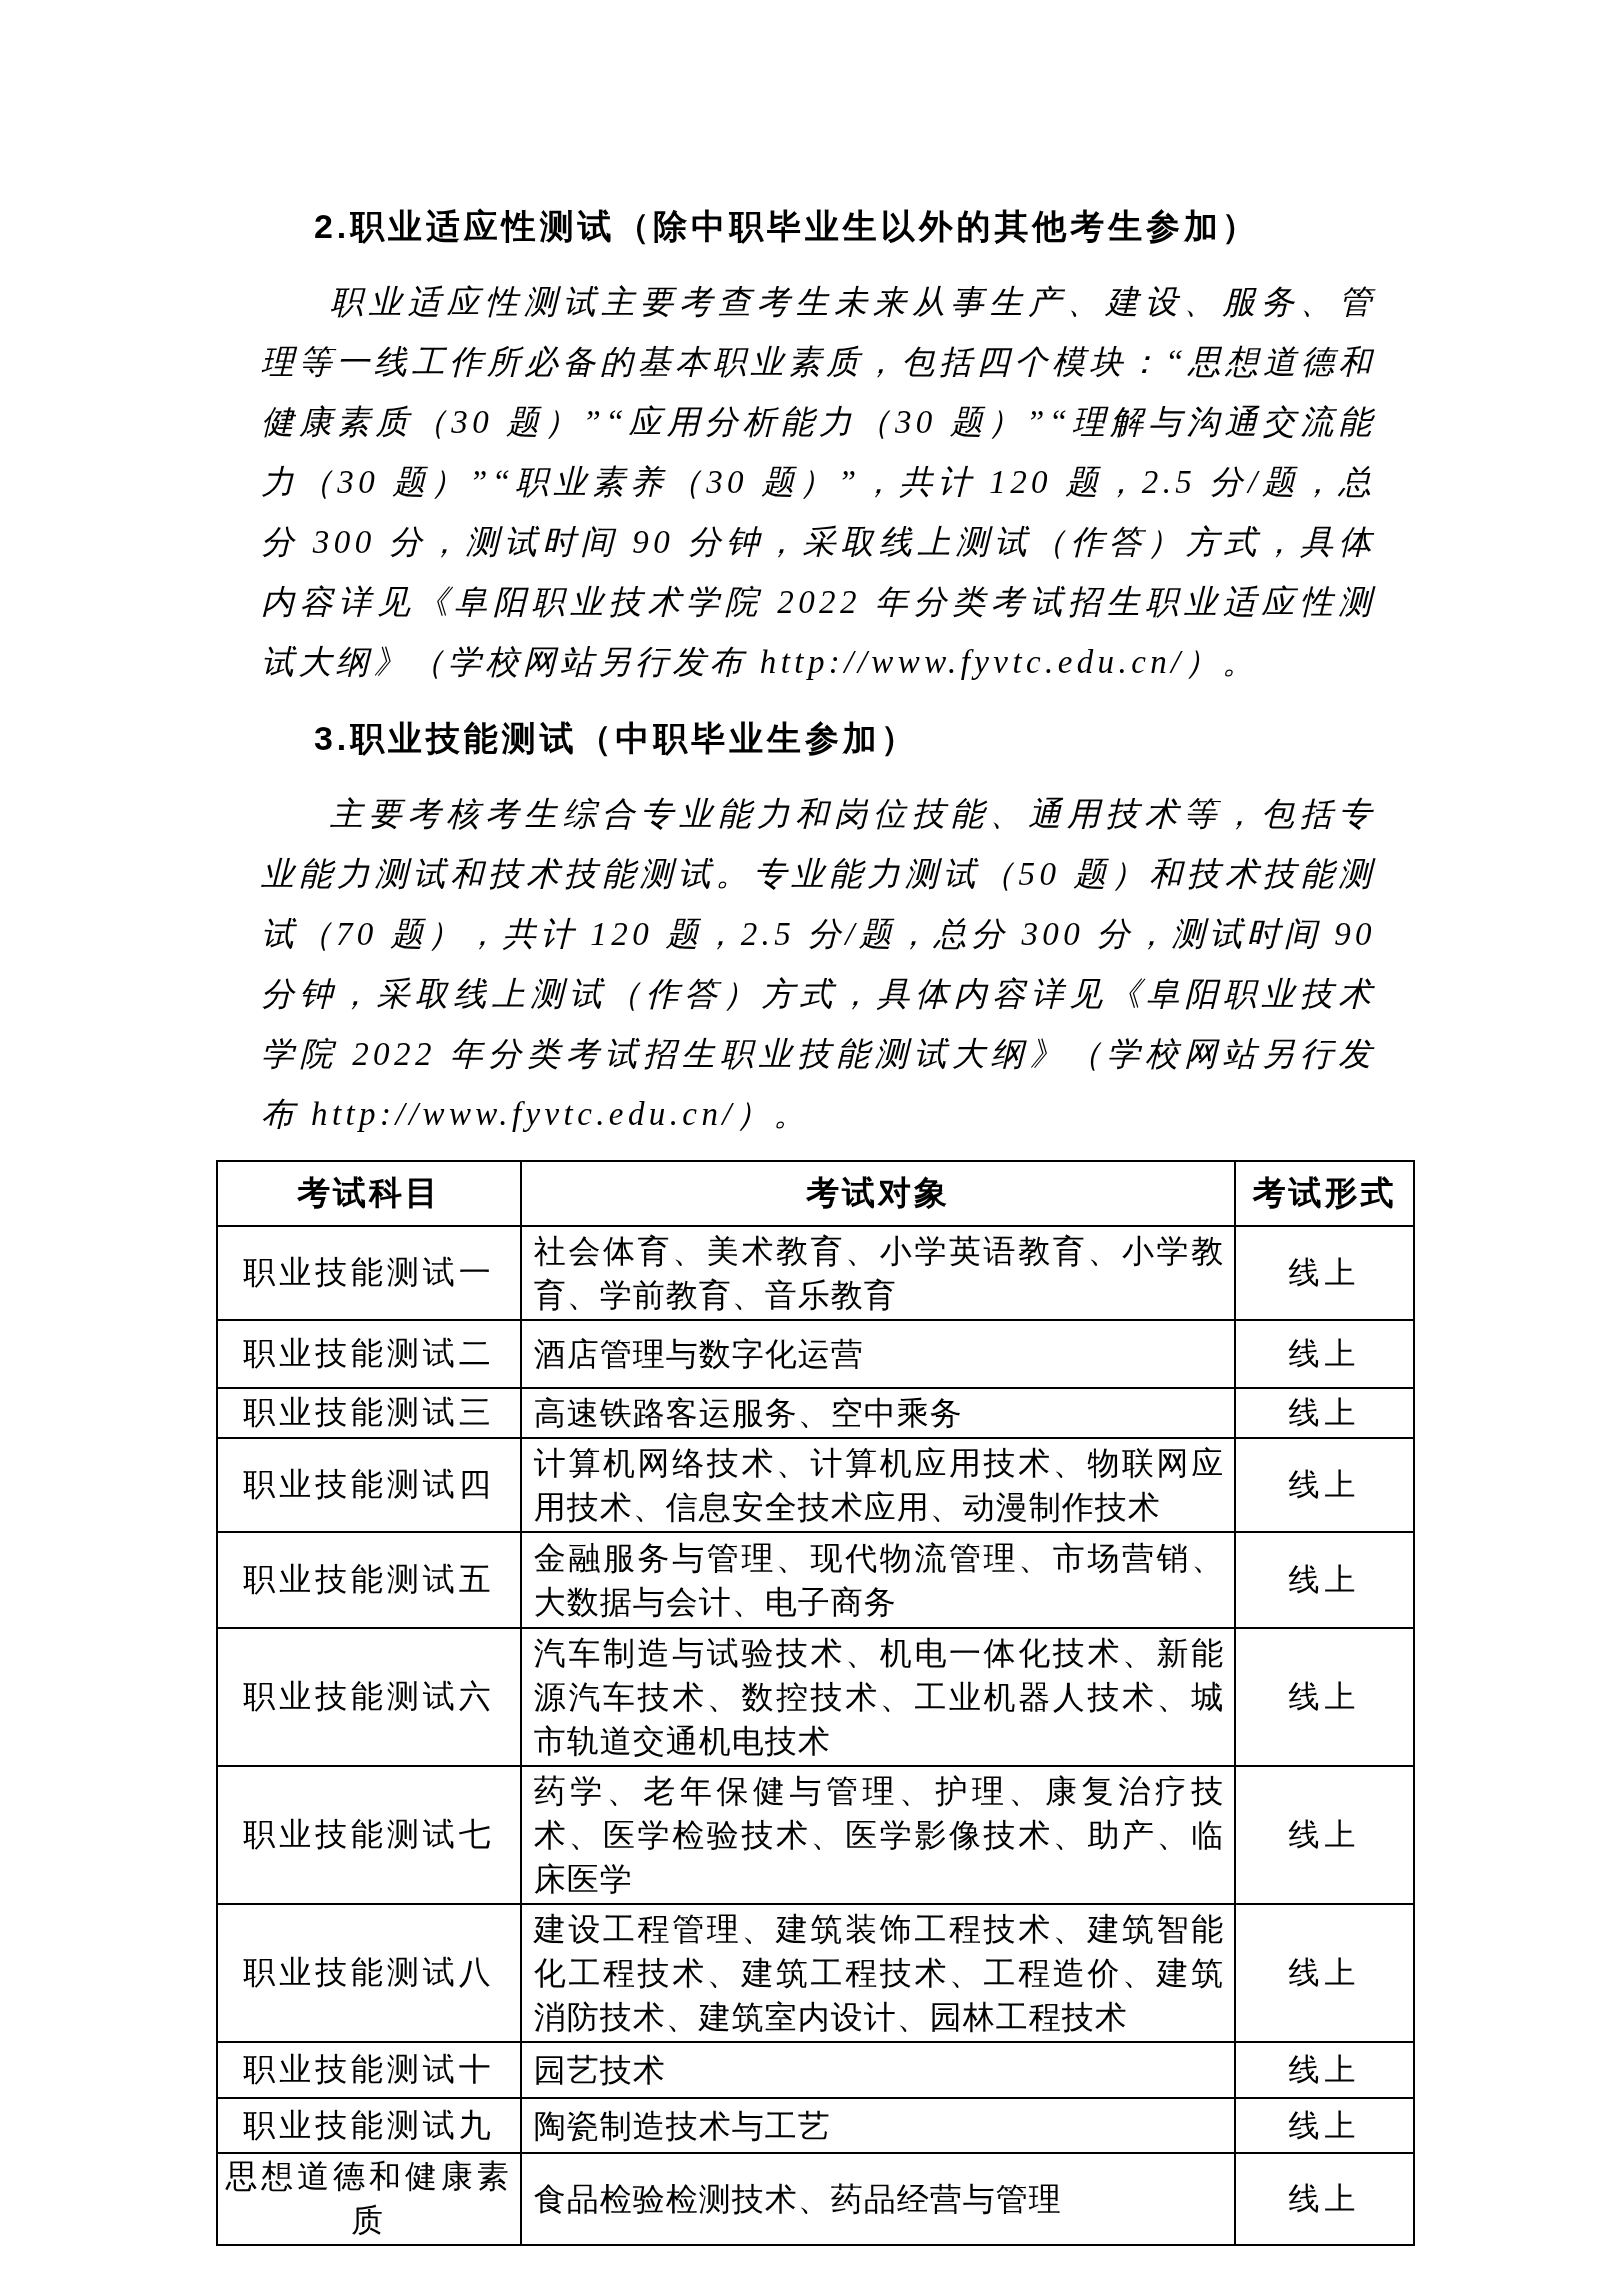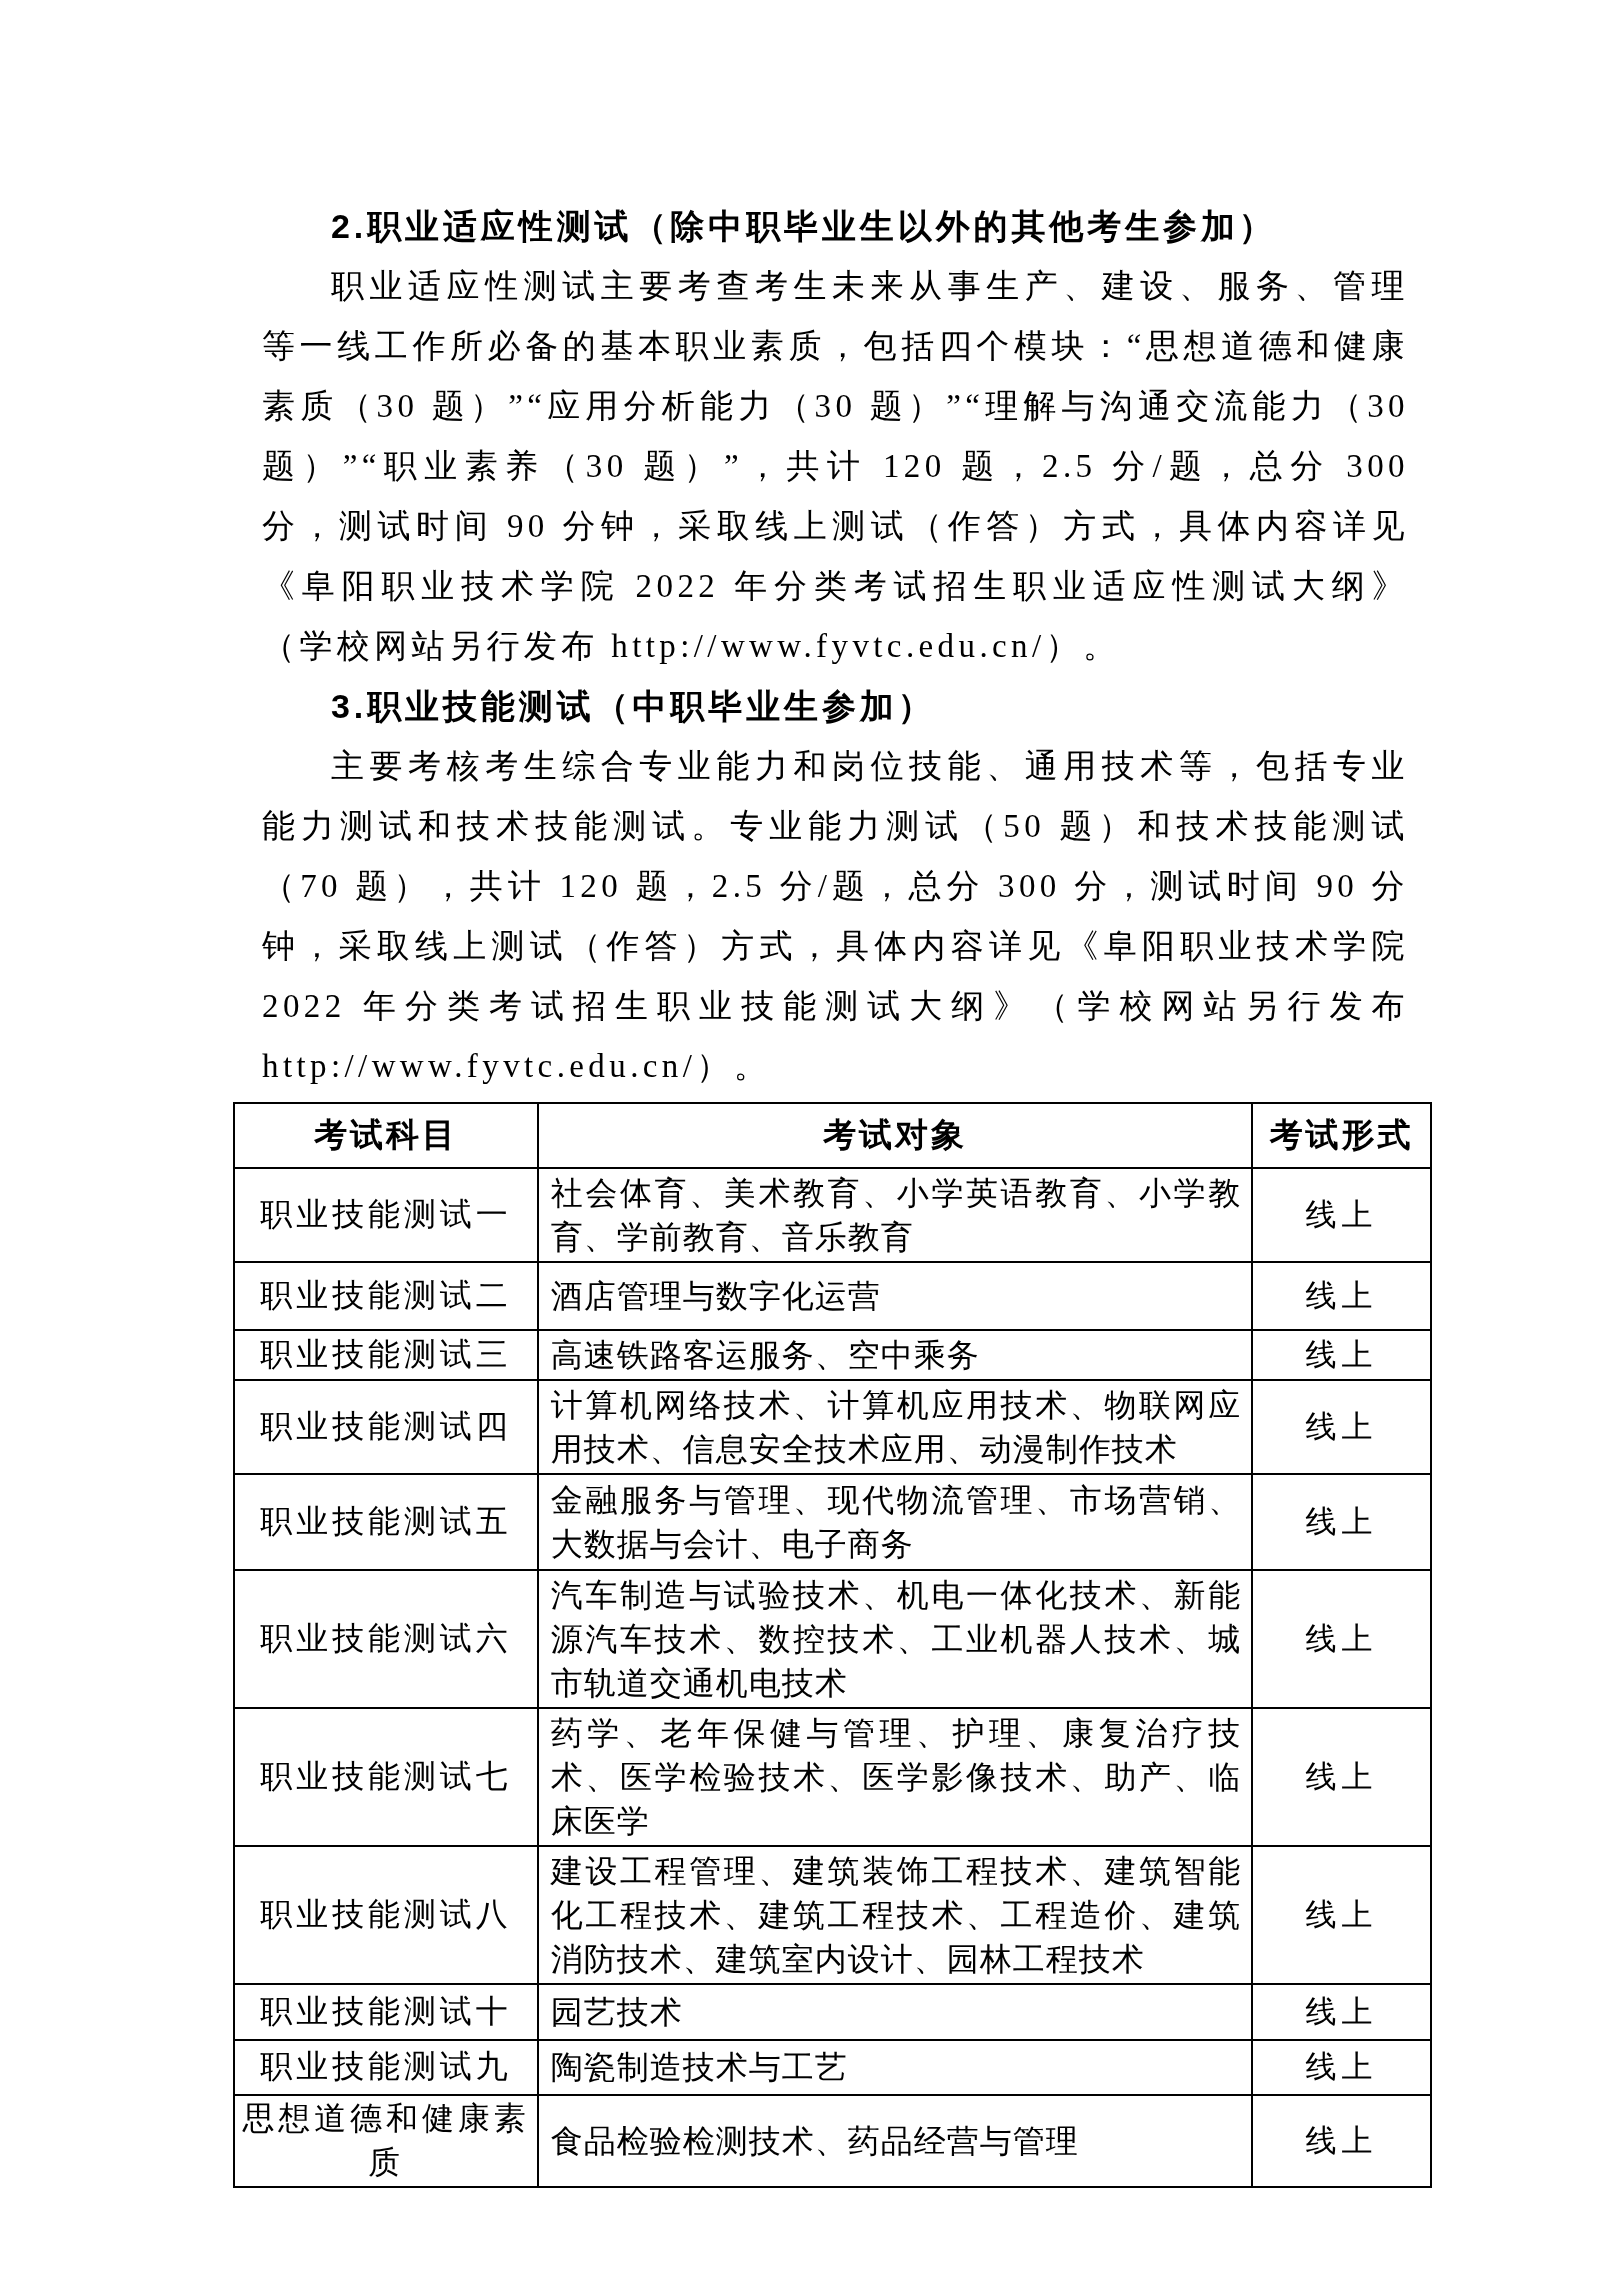--- a/index.html
+++ b/index.html
@@ -3,31 +3,31 @@
 <meta charset="utf-8">
 <style>
   html,body { margin:0; padding:0; }
   body {
     width:1621px; height:2293px;
     background:#ffffff; color:#000000;
     font-family:"Liberation Serif","DejaVu Serif",serif;
     position:relative; overflow:hidden;
   }
   .doc {
-    position:absolute; left:262px; top:196px; width:1147px;
+    position:absolute; left:245px; top:196px; width:1147px;
   }
   .heading {
     margin:0; font-size:34px; line-height:60px; font-weight:bold;
     text-indent:69px; letter-spacing:3.9px;
     font-family:"Liberation Sans","DejaVu Sans",sans-serif;
     white-space:nowrap;
   }
   .para {
-    margin:0; font-size:33px; line-height:60px;
-    text-indent:69px; text-align:justify; letter-spacing:4.4px;
+    margin:16px; font-size:33px; line-height:60px;
+    text-indent:69px; text-align:justify; letter-spacing:4.4px;font-style:italic;
   }
   .intro { text-align:left; }
   table.exam-table {
     border-collapse:collapse; table-layout:fixed;
     width:1197px; margin-left:-29px; margin-top:5.9px;
     border:2.9px solid #000;
   }
   .exam-table th, .exam-table td {
     border:2px solid #000; vertical-align:middle; overflow:hidden;
   }

